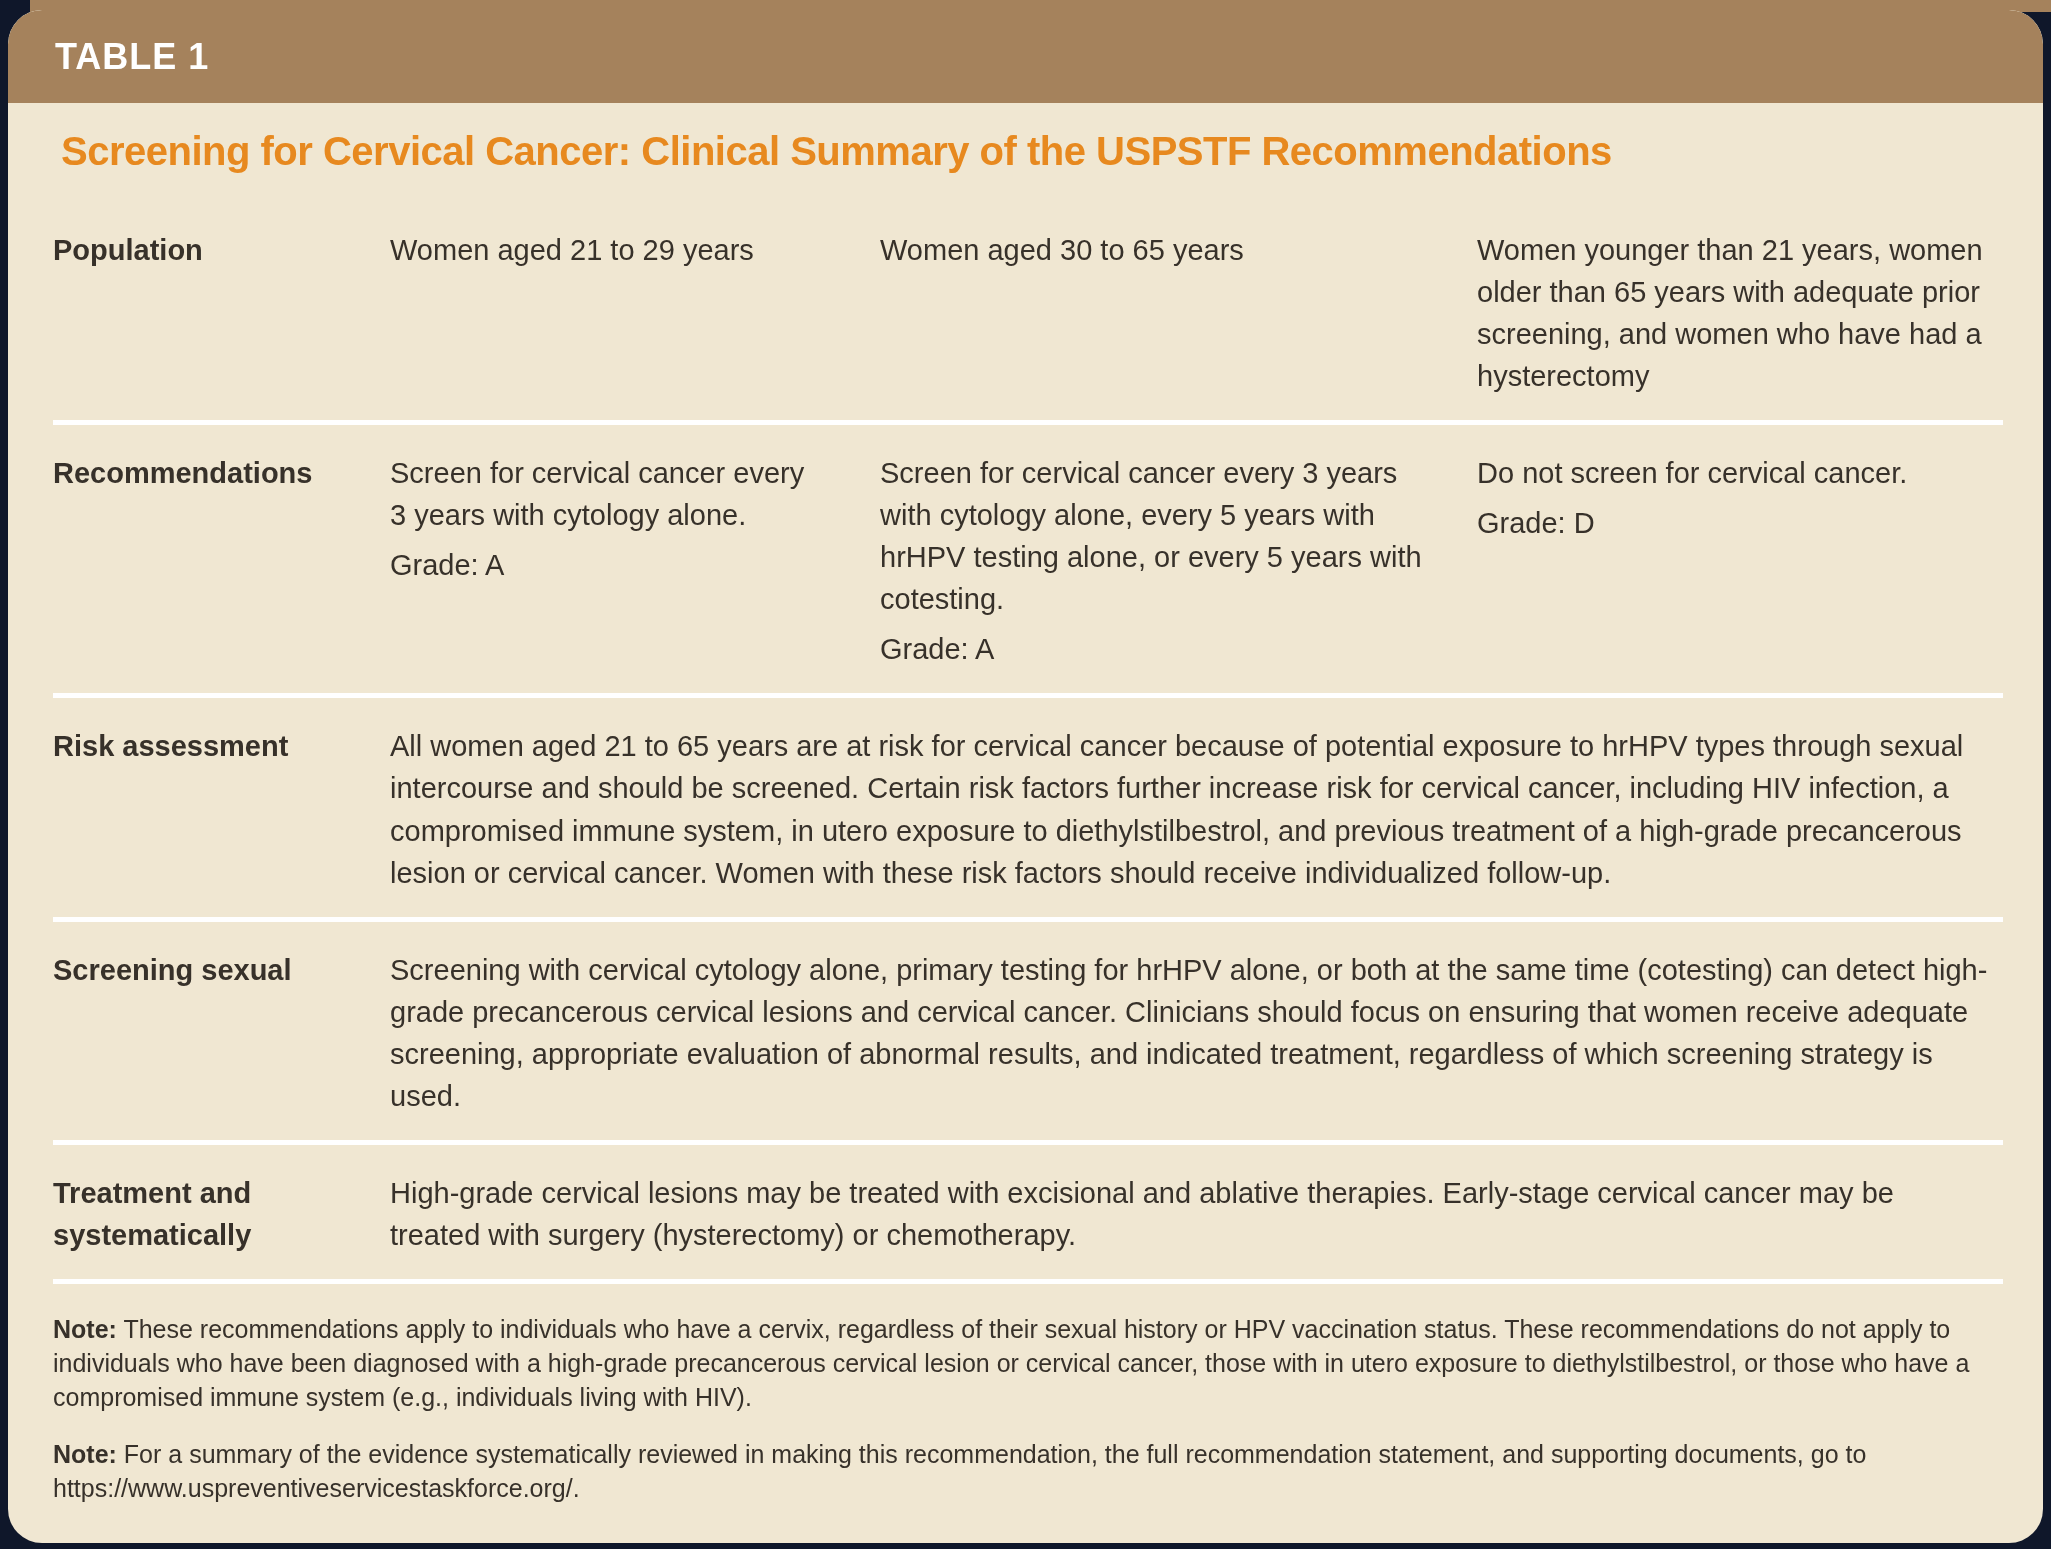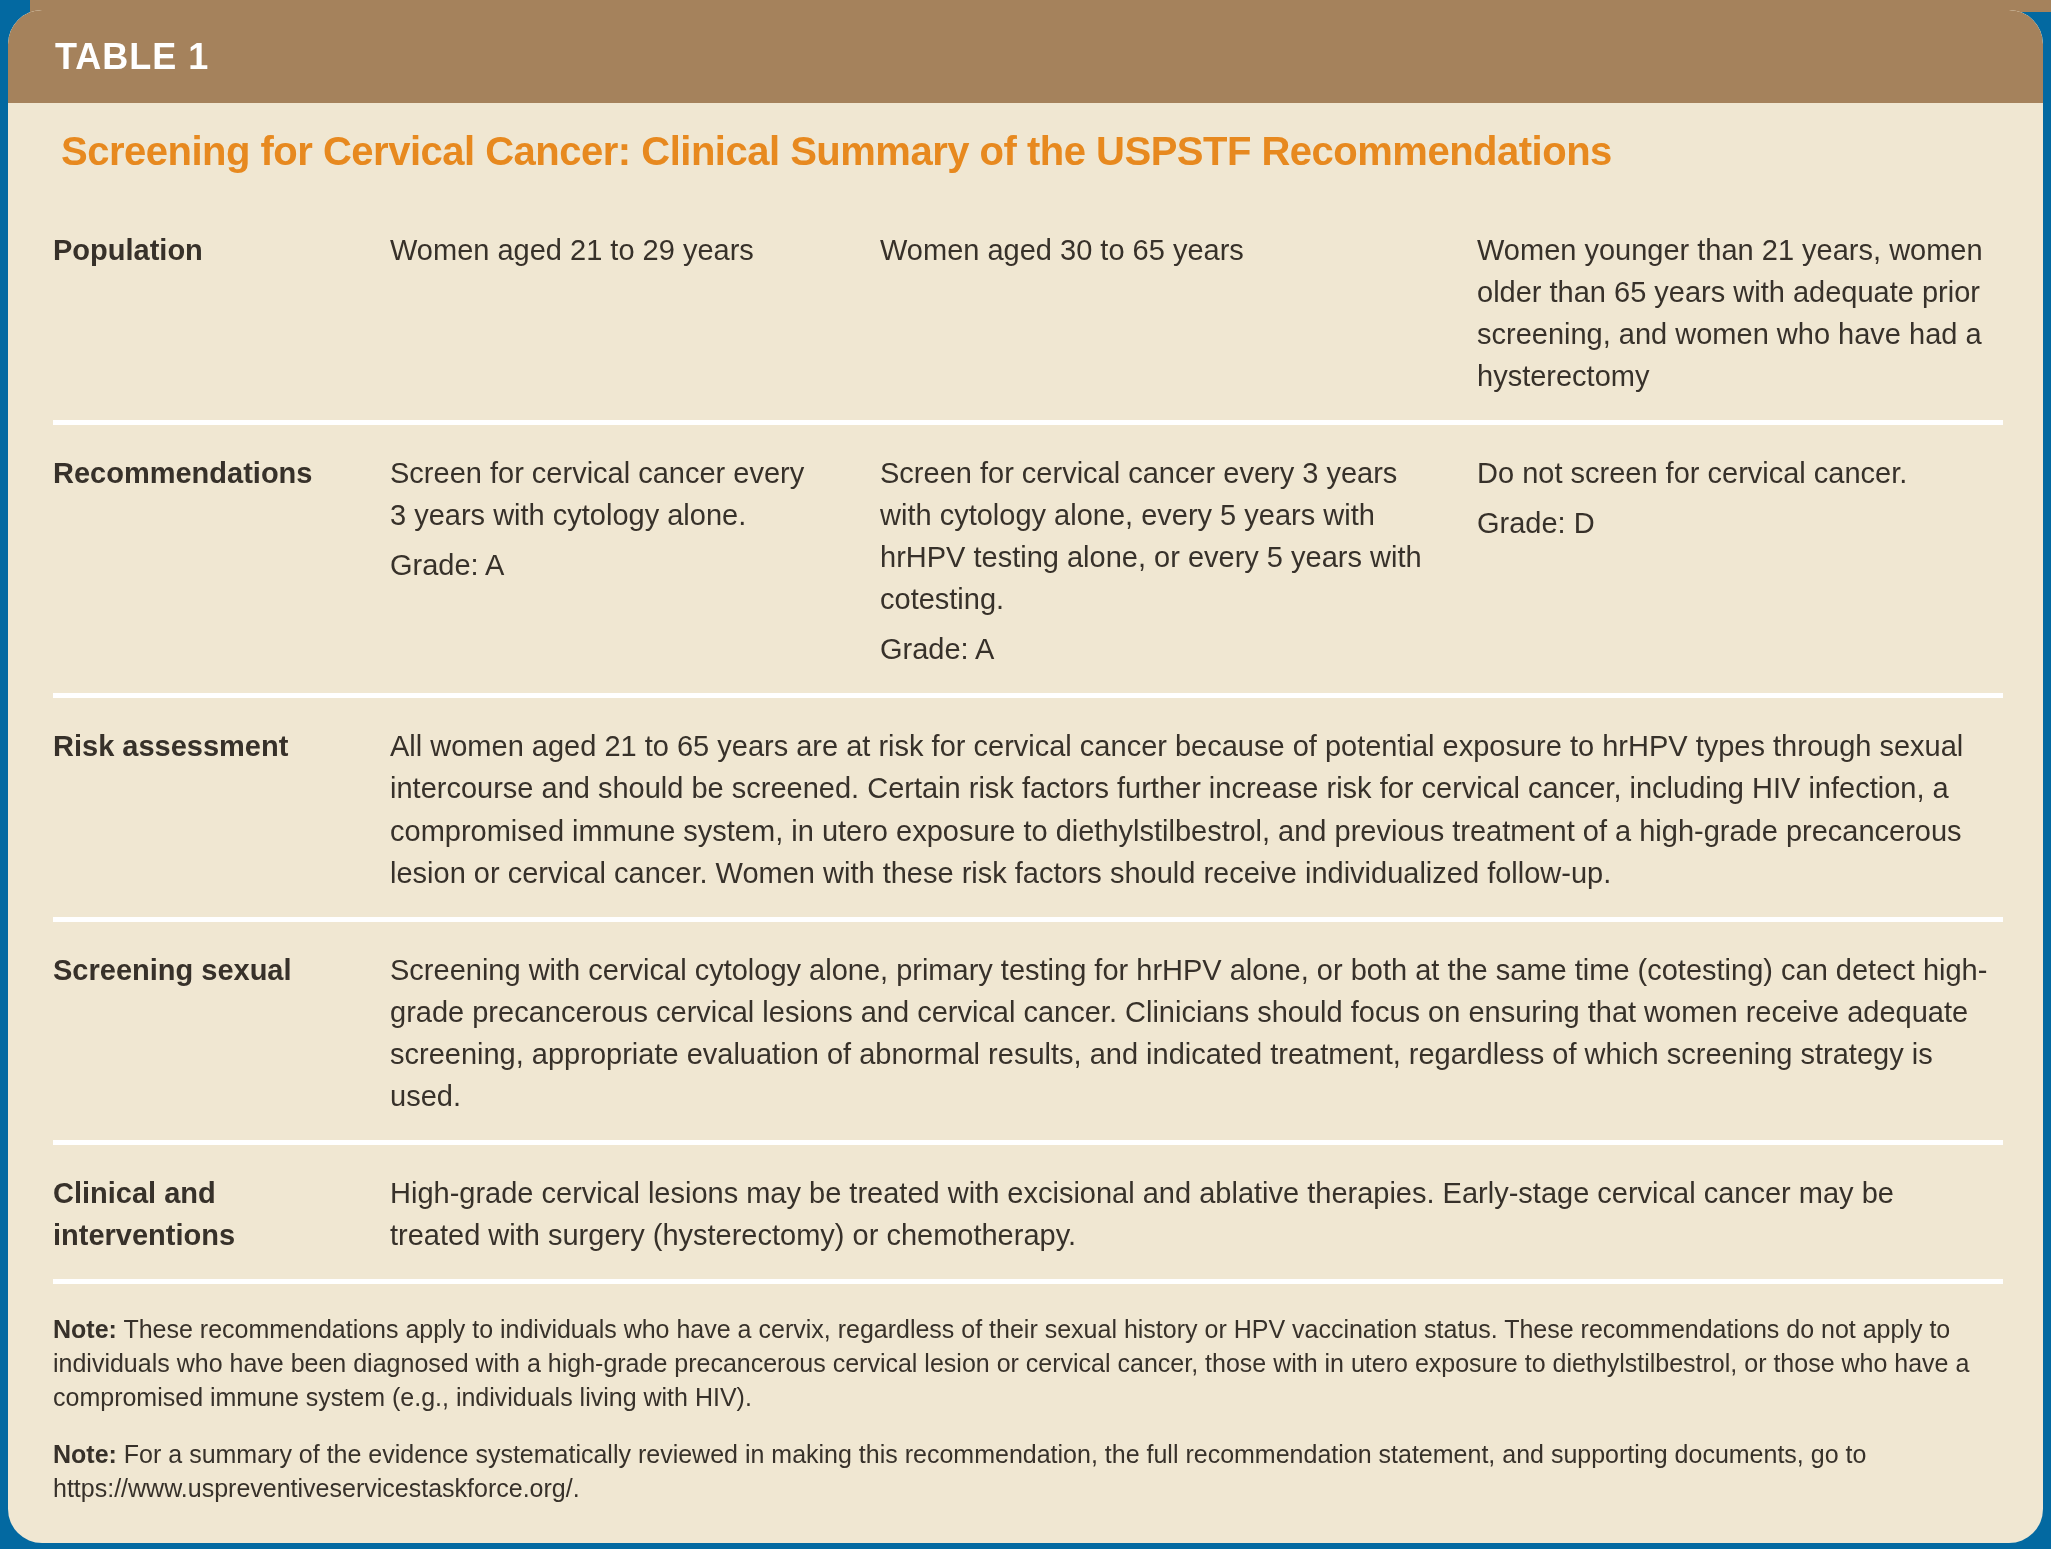--- a/index.html
+++ b/index.html
@@ -11,21 +11,21 @@
     width: 2051px;
     height: 1549px;
     font-family: "Liberation Sans", sans-serif;
     color: var(--text_dark, #37312a);
   }
   .page {
     position: relative;
     width: 2051px;
     height: 1549px;
     overflow: hidden;
-    background: #0369a1;
+    background: #0f172a;
   }
   
   .top-strip {
     position: absolute;
     top: 0;
     left: 30px;
     right: 0;
     height: 12px;
     background: var(--header_brown, #a5825c);
   }
@@ -151,21 +151,21 @@
           <div class="row-label">Risk assessment</div>
           <div class="cell span">All women aged 21 to 65 years are at risk for cervical cancer because of potential exposure to hrHPV types through sexual intercourse and should be screened. Certain risk factors further increase risk for cervical cancer, including HIV infection, a compromised immune system, in utero exposure to diethylstilbestrol, and previous treatment of a high-grade precancerous lesion or cervical cancer. Women with these risk factors should receive individualized follow-up.</div>
         </div>
 
         <div class="row">
           <div class="row-label">Screening sexual</div>
           <div class="cell span">Screening with cervical cytology alone, primary testing for hrHPV alone, or both at the same time (cotesting) can detect high-grade precancerous cervical lesions and cervical cancer. Clinicians should focus on ensuring that women receive adequate screening, appropriate evaluation of abnormal results, and indicated treatment, regardless of which screening strategy is used.</div>
         </div>
 
         <div class="row">
-          <div class="row-label">Clinical and interventions</div>
+          <div class="row-label">Treatment and systematically</div>
           <div class="cell span">High-grade cervical lesions may be treated with excisional and ablative therapies. Early-stage cervical cancer may be treated with surgery (hysterectomy) or chemotherapy.</div>
         </div>
 
       </div>
 
       <div class="notes">
         <p class="note"><b>Note:</b> <span>These recommendations apply to individuals who have a cervix, regardless of their sexual history or HPV vaccination status. These recommendations do not apply to individuals who have been diagnosed with a high-grade precancerous cervical lesion or cervical cancer, those with in utero exposure to diethylstilbestrol, or those who have a compromised immune system (e.g., individuals living with HIV).</span></p>
         <p class="note"><b>Note:</b> <span>For a summary of the evidence systematically reviewed in making this recommendation, the full recommendation statement, and supporting documents, go to https://www.uspreventiveservicestaskforce.org/.</span></p>
 
       </div>

